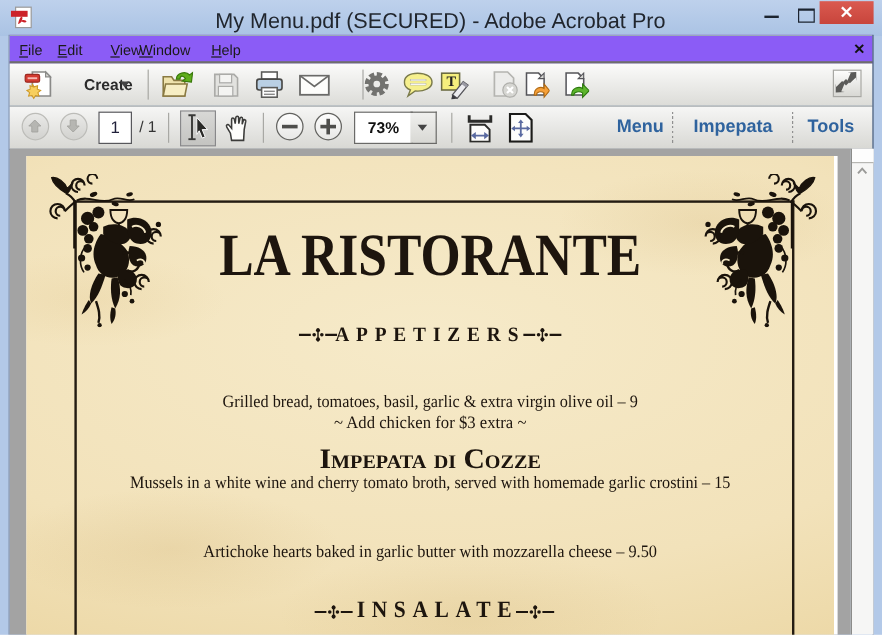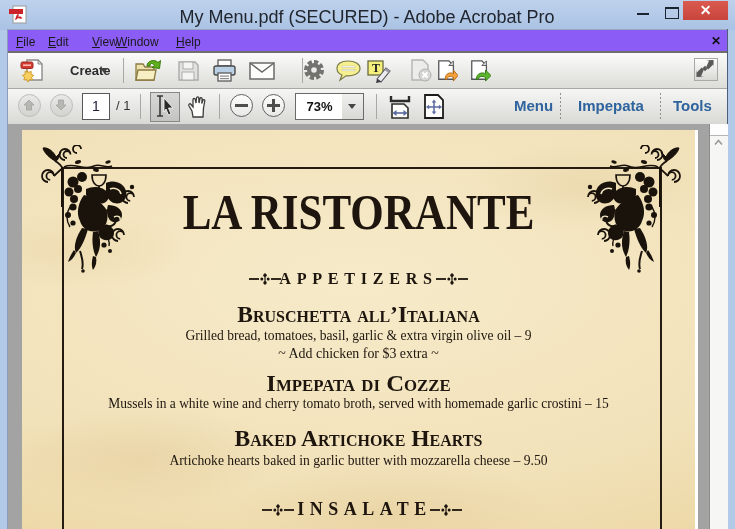--- a/index.html
+++ b/index.html
@@ -232,26 +232,24 @@
     <div class="abs" id="parch"></div>
     <div class="abs" id="frame"></div>
     <div class="abs mtxt" id="rtitle">LA RISTORANTE</div>
     <div class="abs mtxt sechead" style="top:139px">APPETIZERS</div>
     <svg class="abs orn" style="left:227px;top:143px">
         <use href="#secorn"></use>
       </svg>
     <svg class="abs orn" style="left:414px;top:143px">
         <use href="#secorn"></use>
       </svg>
-    <div class="abs mtxt item" style="top:171px">Bruschetta all’Italiana</div>
     <div class="abs mtxt desc" style="top:197px;transform:scaleX(0.935)">Grilled bread, tomatoes, basil, garlic &amp; extra virgin olive oil – 9</div>
     <div class="abs mtxt desc" style="top:215px;transform:scaleX(0.96)">~ Add chicken for $3 extra ~</div>
     <div class="abs mtxt item" style="top:240px;transform:scaleX(1.05)">Impepata di Cozze</div>
     <div class="abs mtxt desc" style="top:265px;transform:scaleX(0.93)">Mussels in a white wine and cherry tomato broth, served with homemade garlic crostini – 15</div>
-    <div class="abs mtxt item" style="top:295px">Baked Artichoke Hearts</div>
     <div class="abs mtxt desc" style="top:322px;transform:scaleX(0.94)">Artichoke hearts baked in garlic butter with mozzarella cheese – 9.50</div>
     <div class="abs mtxt sechead" style="top:368px;left:6px;font-size:19.5px;letter-spacing:6px;transform:scaleX(0.92)">INSALATE</div>
     <svg class="abs orn" style="left:240px;top:374px">
         <use href="#secorn"></use>
       </svg>
     <svg class="abs orn" style="left:408px;top:374px">
         <use href="#secorn"></use>
       </svg>
     <div class="abs" id="ornTL"><svg width="100" height="128" viewBox="0 0 100 128">
           <use href="#cherub"></use>

